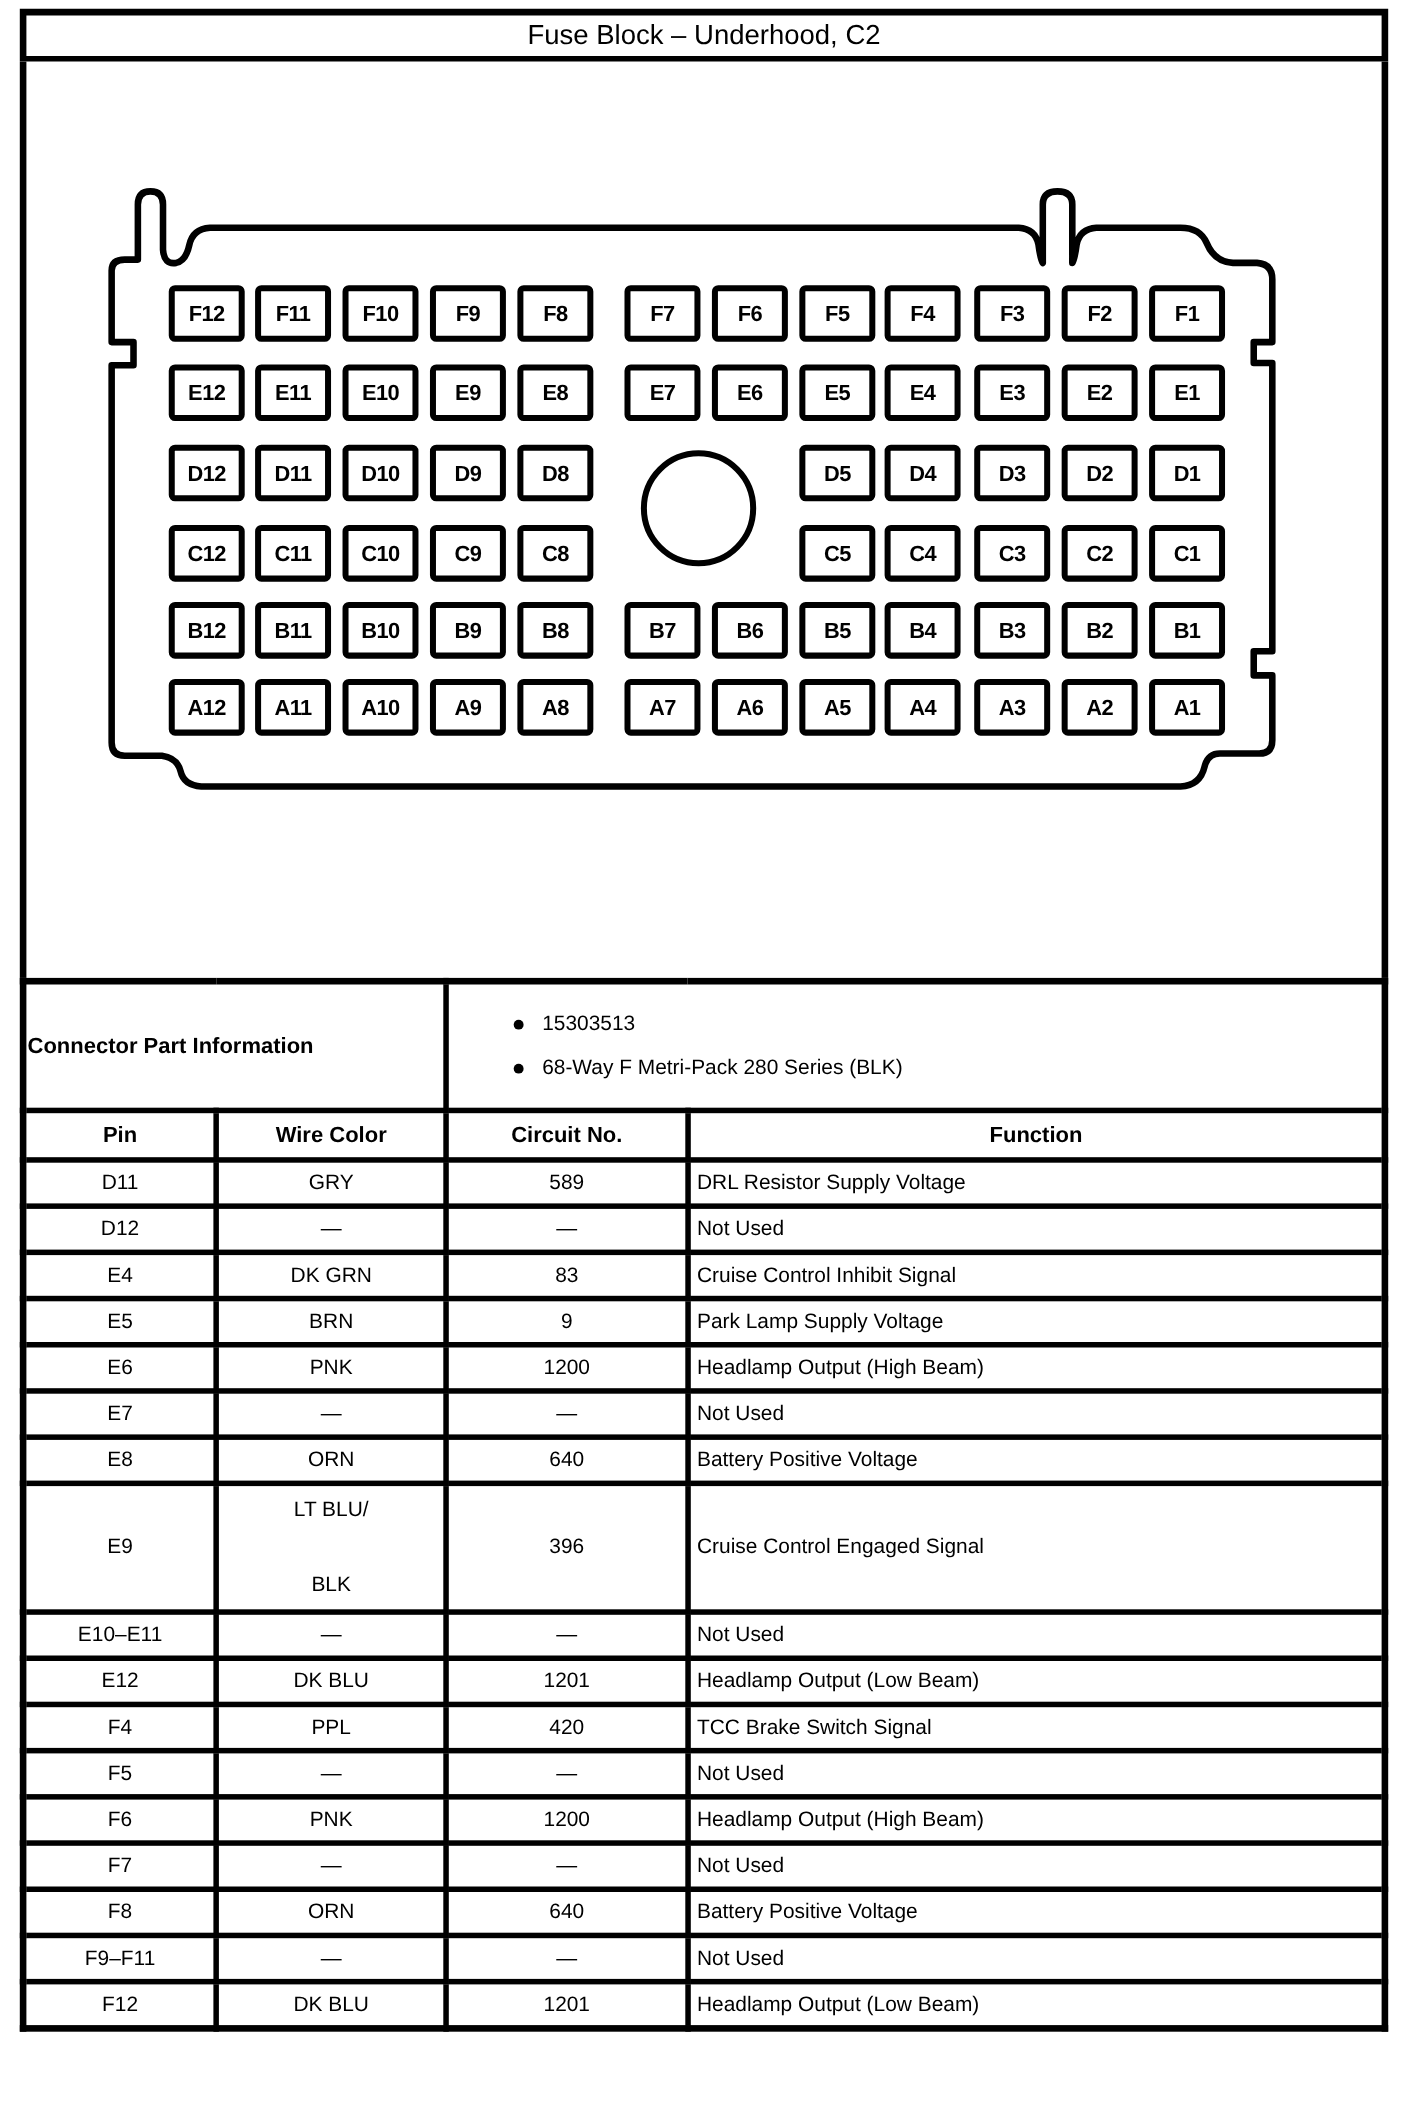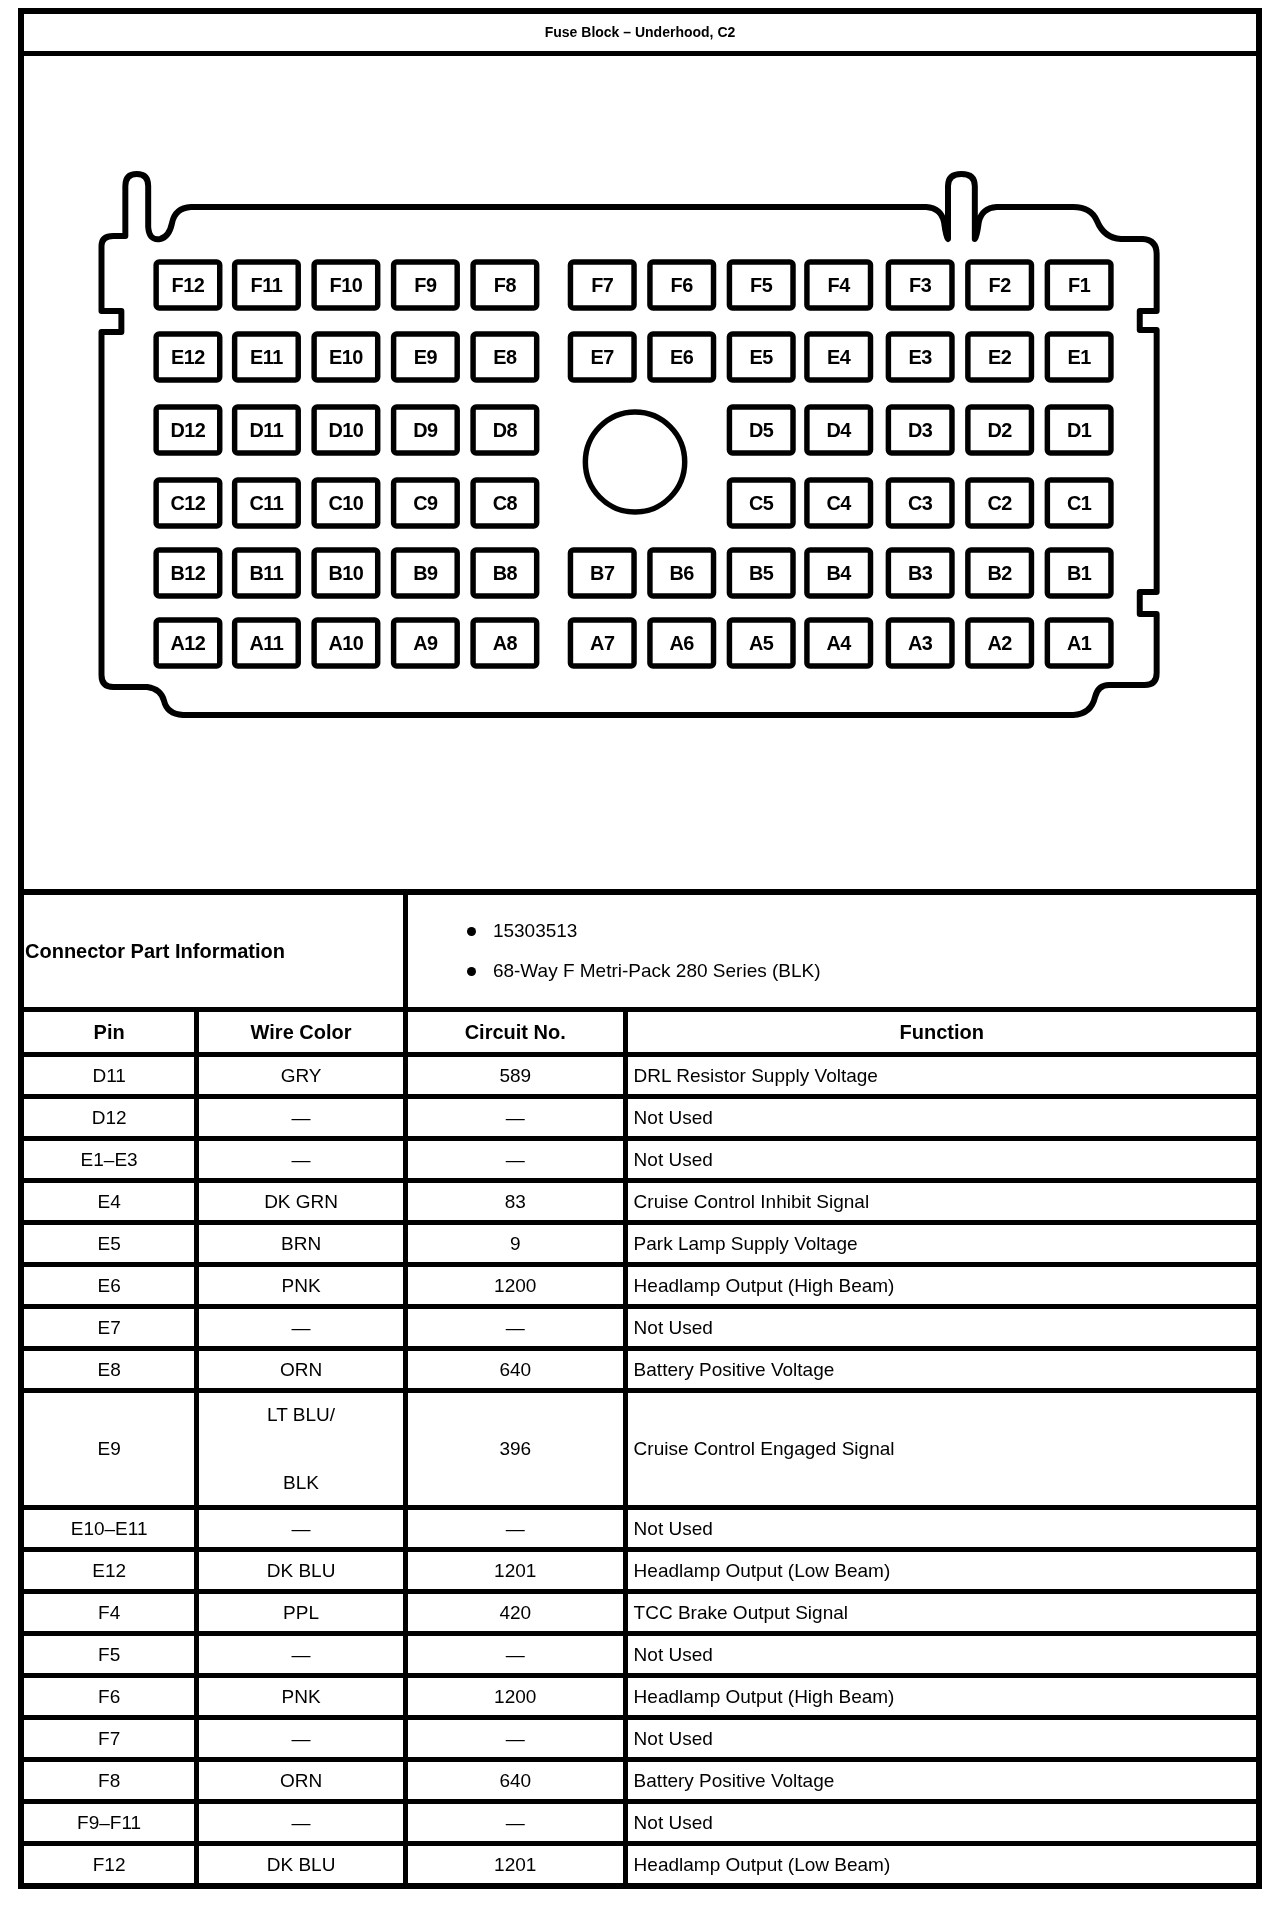--- a/index.html
+++ b/index.html
@@ -6,21 +6,21 @@
   body{
     width:1280px;height:1918px;box-sizing:border-box;
     padding:8px 18px 0 18px;
     font-family:"Liberation Sans", sans-serif;
     color:#000;
     -webkit-font-smoothing:antialiased;
   }
   .title-box{
     border:6px solid #000;border-bottom-width:5px;
     height:37px;line-height:37px;
-    text-align:center;font-size:14px;font-weight:bold;
+    text-align:center;font-size:25px;font-weight:normal;
   }
   .diagram-box{
     border-left:6px solid #000;border-right:6px solid #000;
     height:833px;position:relative;overflow:hidden;
   }
   .diagram-box svg{position:absolute;left:0;top:0;width:100%;height:100%;}
   .outline{fill:none;stroke:#000;stroke-width:6;stroke-linejoin:round;}
   .hole{fill:none;stroke:#000;stroke-width:5.5;}
   .pin-box{fill:#fff;stroke:#000;stroke-width:5.5;}
   .pin-label{
@@ -387,26 +387,20 @@
         <td class="c-center">589</td>
         <td class="c-fn">DRL Resistor Supply Voltage</td>
       </tr>
       <tr>
         <td class="c-center">D12</td>
         <td class="c-center">—</td>
         <td class="c-center">—</td>
         <td class="c-fn">Not Used</td>
       </tr>
       <tr>
-        <td class="c-center">E1–E3</td>
-        <td class="c-center">—</td>
-        <td class="c-center">—</td>
-        <td class="c-fn">Not Used</td>
-      </tr>
-      <tr>
         <td class="c-center">E4</td>
         <td class="c-center">DK GRN</td>
         <td class="c-center">83</td>
         <td class="c-fn">Cruise Control Inhibit Signal</td>
       </tr>
       <tr>
         <td class="c-center">E5</td>
         <td class="c-center">BRN</td>
         <td class="c-center">9</td>
         <td class="c-fn">Park Lamp Supply Voltage</td>
@@ -447,21 +441,21 @@
       <tr>
         <td class="c-center">E12</td>
         <td class="c-center">DK BLU</td>
         <td class="c-center">1201</td>
         <td class="c-fn">Headlamp Output (Low Beam)</td>
       </tr>
       <tr>
         <td class="c-center">F4</td>
         <td class="c-center">PPL</td>
         <td class="c-center">420</td>
-        <td class="c-fn">TCC Brake Output Signal</td>
+        <td class="c-fn">TCC Brake Switch Signal</td>
       </tr>
       <tr>
         <td class="c-center">F5</td>
         <td class="c-center">—</td>
         <td class="c-center">—</td>
         <td class="c-fn">Not Used</td>
       </tr>
       <tr>
         <td class="c-center">F6</td>
         <td class="c-center">PNK</td>

